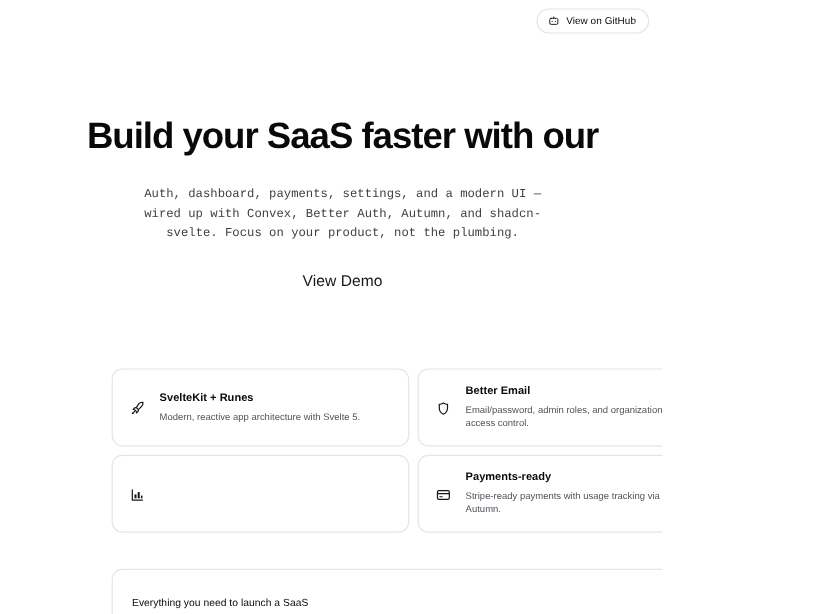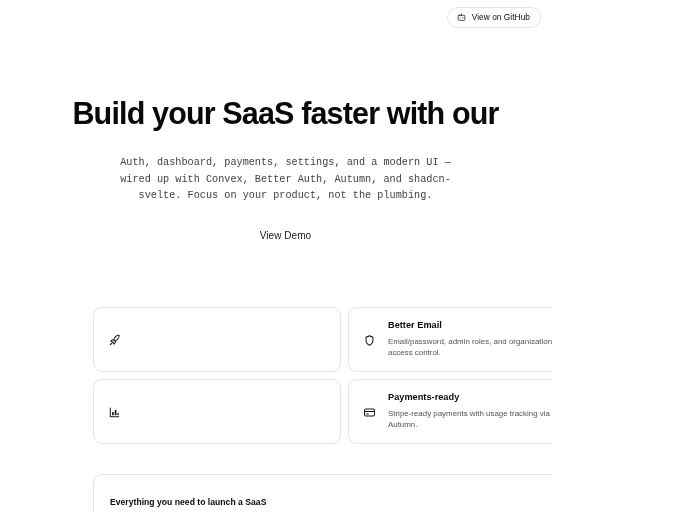--- a/index.html
+++ b/index.html
@@ -93,21 +93,21 @@
     letter-spacing: 0.01px;
     font-family: Liberation Mono, monospace;
   }
 
   .hero-actions {
     margin-top: 20px;
   }
 
   .demo-link {
     display: inline-block;
-    font-size: 10px;
+    font-size: 13px;
     font-weight: 500;
     color: #18181b;
     text-decoration: none;
     letter-spacing: 0.05px;
     cursor: pointer;
   }
 
   
   .features {
     position: absolute;
@@ -175,21 +175,21 @@
     display: flex;
     align-items: flex-start;
     justify-content: space-between;
     gap: 14px;
   }
 
   .bottom-left { flex: 1 1 auto; min-width: 0; }
 
   .bottom-title {
     font-size: 8.6px;
-    font-weight: 700;
+    font-weight: 400;
     color: #09090b;
     letter-spacing: 0.02px;
     line-height: 1.3;
   }
 
   .bottom-desc {
     margin-top: 7px;
     font-size: 7.7px;
     color: #52525b;
     line-height: 1.45;
@@ -258,20 +258,24 @@
     <div class="card">
       <span class="card-icon">
         <svg width="13" height="13" viewBox="0 0 16 16" fill="none" stroke="#18181b" stroke-width="1.25" stroke-linecap="round" stroke-linejoin="round">
           <path d="M6.2 9.8 3.4 12.6"></path>
           <path d="M9.3 3.2c2-2 4.4-1.6 4.4-1.6s.4 2.4-1.6 4.4L9 9.1 6.9 7 9.3 3.2Z"></path>
           <path d="M6.9 7 5.1 7.3 3.6 8.8l1.6.4"></path>
           <path d="M9 9.1l-.3 1.8-1.5 1.5-.4-1.6"></path>
           <path d="M4 12l-1.2 1.2"></path>
         </svg>
       </span>
+      <div class="card-body">
+        <div class="card-title">SvelteKit + Runes</div>
+        <div class="card-desc">Modern, reactive app architecture with Svelte 5.</div>
+      </div>
     </div>
 
     <div class="card">
       <span class="card-icon">
         <svg width="13" height="13" viewBox="0 0 16 16" fill="none" stroke="#18181b" stroke-width="1.25" stroke-linecap="round" stroke-linejoin="round">
           <path d="M8 2.2c1.4 1 2.8 1.4 4.2 1.4v4c0 2.9-1.8 5-4.2 6.2C5.6 12.6 3.8 10.5 3.8 7.6v-4c1.4 0 2.8-.4 4.2-1.4Z"></path>
         </svg>
       </span>
       <div class="card-body">
         <div class="card-title">Better Email</div>

